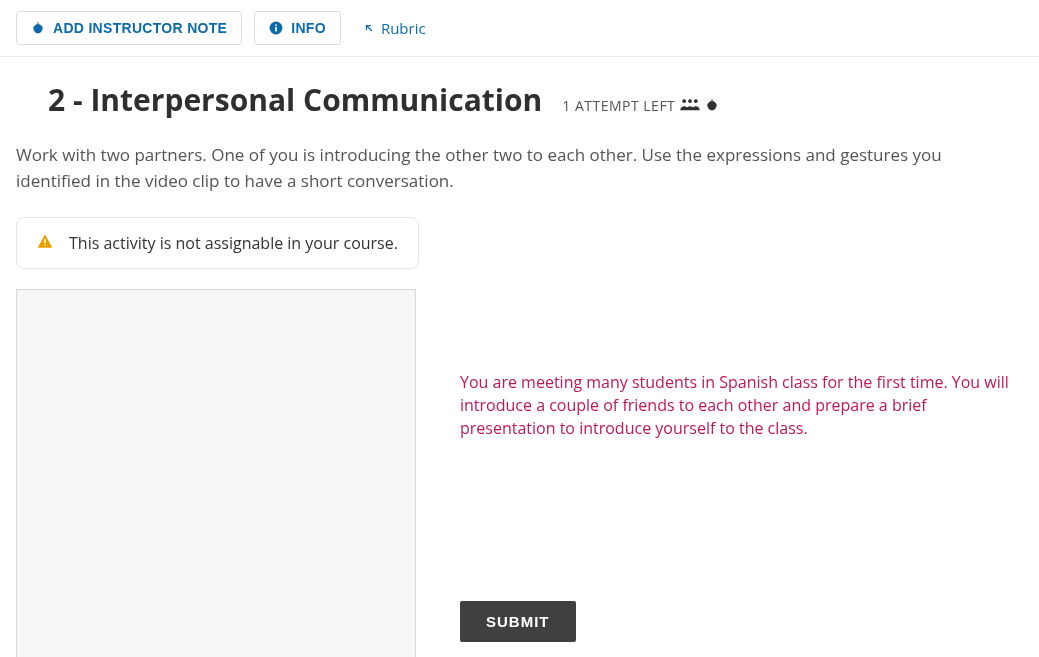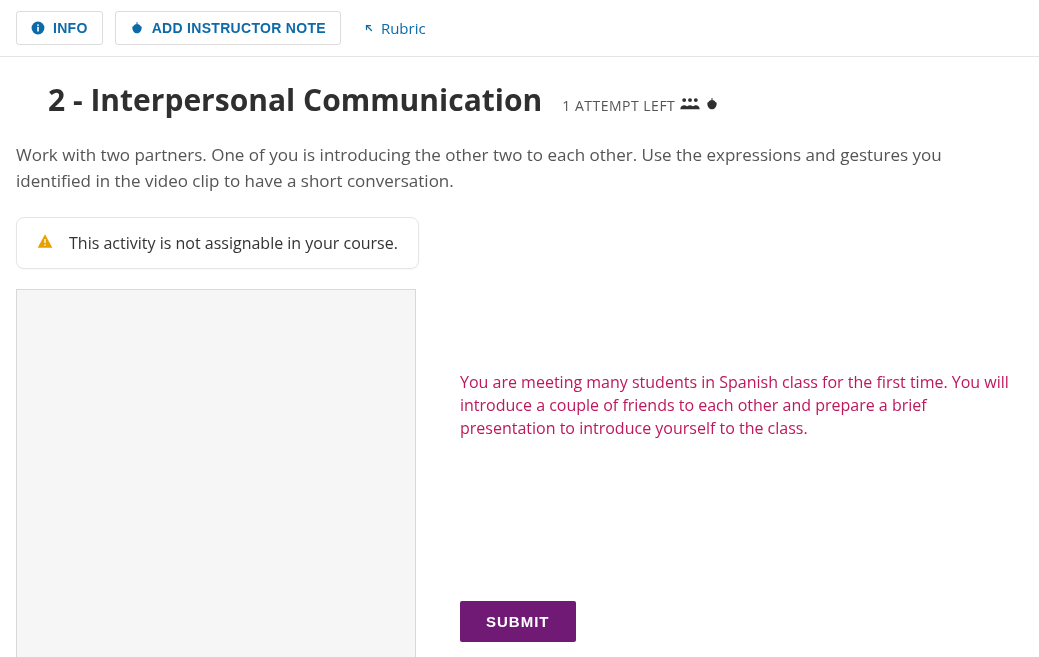--- a/index.html
+++ b/index.html
@@ -52,21 +52,21 @@
     flex-wrap: wrap;
   }
   .page-title {
     font-size: 30px;
     font-weight: 700;
     color: #2f2f2f;
     margin-left: 32px;
   }
   .attempts {
     display: inline-flex;
-    align-items: flex-start;
+    align-items: center;
     gap: 4px;
     color: #555;
     font-size: 14px;
     letter-spacing: 0.5px;
     margin-top: 8px;
   }
   .attempts .glyphs { color: #333; font-size: 18px; line-height: 1; }
   .description {
     margin-top: 22px;
     font-size: 17px;
@@ -114,52 +114,52 @@
     margin-top: 18px;
     font-size: 16px;
     color: #be185d;
     line-height: 1.45;
   }
   .submit-wrap {
     margin-top: 160px;
   }
   .submit-btn {
     padding: 12px 26px;
-    background: #701a75;
+    background: #404040;
     color: #ffffff;
     font-size: 15px;
     font-weight: 600;
     letter-spacing: 1px;
     border: none;
     border-radius: 2px;
     cursor: not-allowed;
   }
 </style>
 </head>
 <body>
 
 <div class="toolbar">
   <button class="tb-btn">
     <span class="icon">
       <svg width="14" height="14" viewBox="0 0 24 24" fill="#0d6aa8">
+          <path d="M12 2c.8 0 1.5.7 1.5 1.5S12.8 5 12 5s-1.5-.7-1.5-1.5S11.2 2 12 2zm6 7c0-2-3-4-6-4S6 7 6 9c-1 0-2 .5-2 2 0 4 2 10 8 10s8-6 8-10c0-1.5-1-2-2-2z"></path>
+        </svg>
+    </span>
+    <span>ADD INSTRUCTOR NOTE</span>
+  </button>
+
+  <button class="tb-btn">
+    <span class="icon">
+      <svg width="14" height="14" viewBox="0 0 24 24" fill="#0d6aa8">
           <circle cx="12" cy="12" r="11"></circle>
           <rect x="10.6" y="10" width="2.8" height="8" fill="#fff"></rect>
           <circle cx="12" cy="7" r="1.6" fill="#fff"></circle>
         </svg>
     </span>
     <span>INFO</span>
-  </button>
-
-  <button class="tb-btn">
-    <span class="icon">
-      <svg width="14" height="14" viewBox="0 0 24 24" fill="#0d6aa8">
-          <path d="M12 2c.8 0 1.5.7 1.5 1.5S12.8 5 12 5s-1.5-.7-1.5-1.5S11.2 2 12 2zm6 7c0-2-3-4-6-4S6 7 6 9c-1 0-2 .5-2 2 0 4 2 10 8 10s8-6 8-10c0-1.5-1-2-2-2z"></path>
-        </svg>
-    </span>
-    <span>ADD INSTRUCTOR NOTE</span>
   </button>
 
   <a class="tb-link">
     <span class="icon">
       <svg width="12" height="12" viewBox="0 0 24 24" fill="none" stroke="#0d6aa8" stroke-width="2.5" stroke-linecap="round" stroke-linejoin="round">
           <path d="M17 17L7 7"></path>
           <path d="M7 15V7h8"></path>
         </svg>
     </span>
     <span>Rubric</span>

